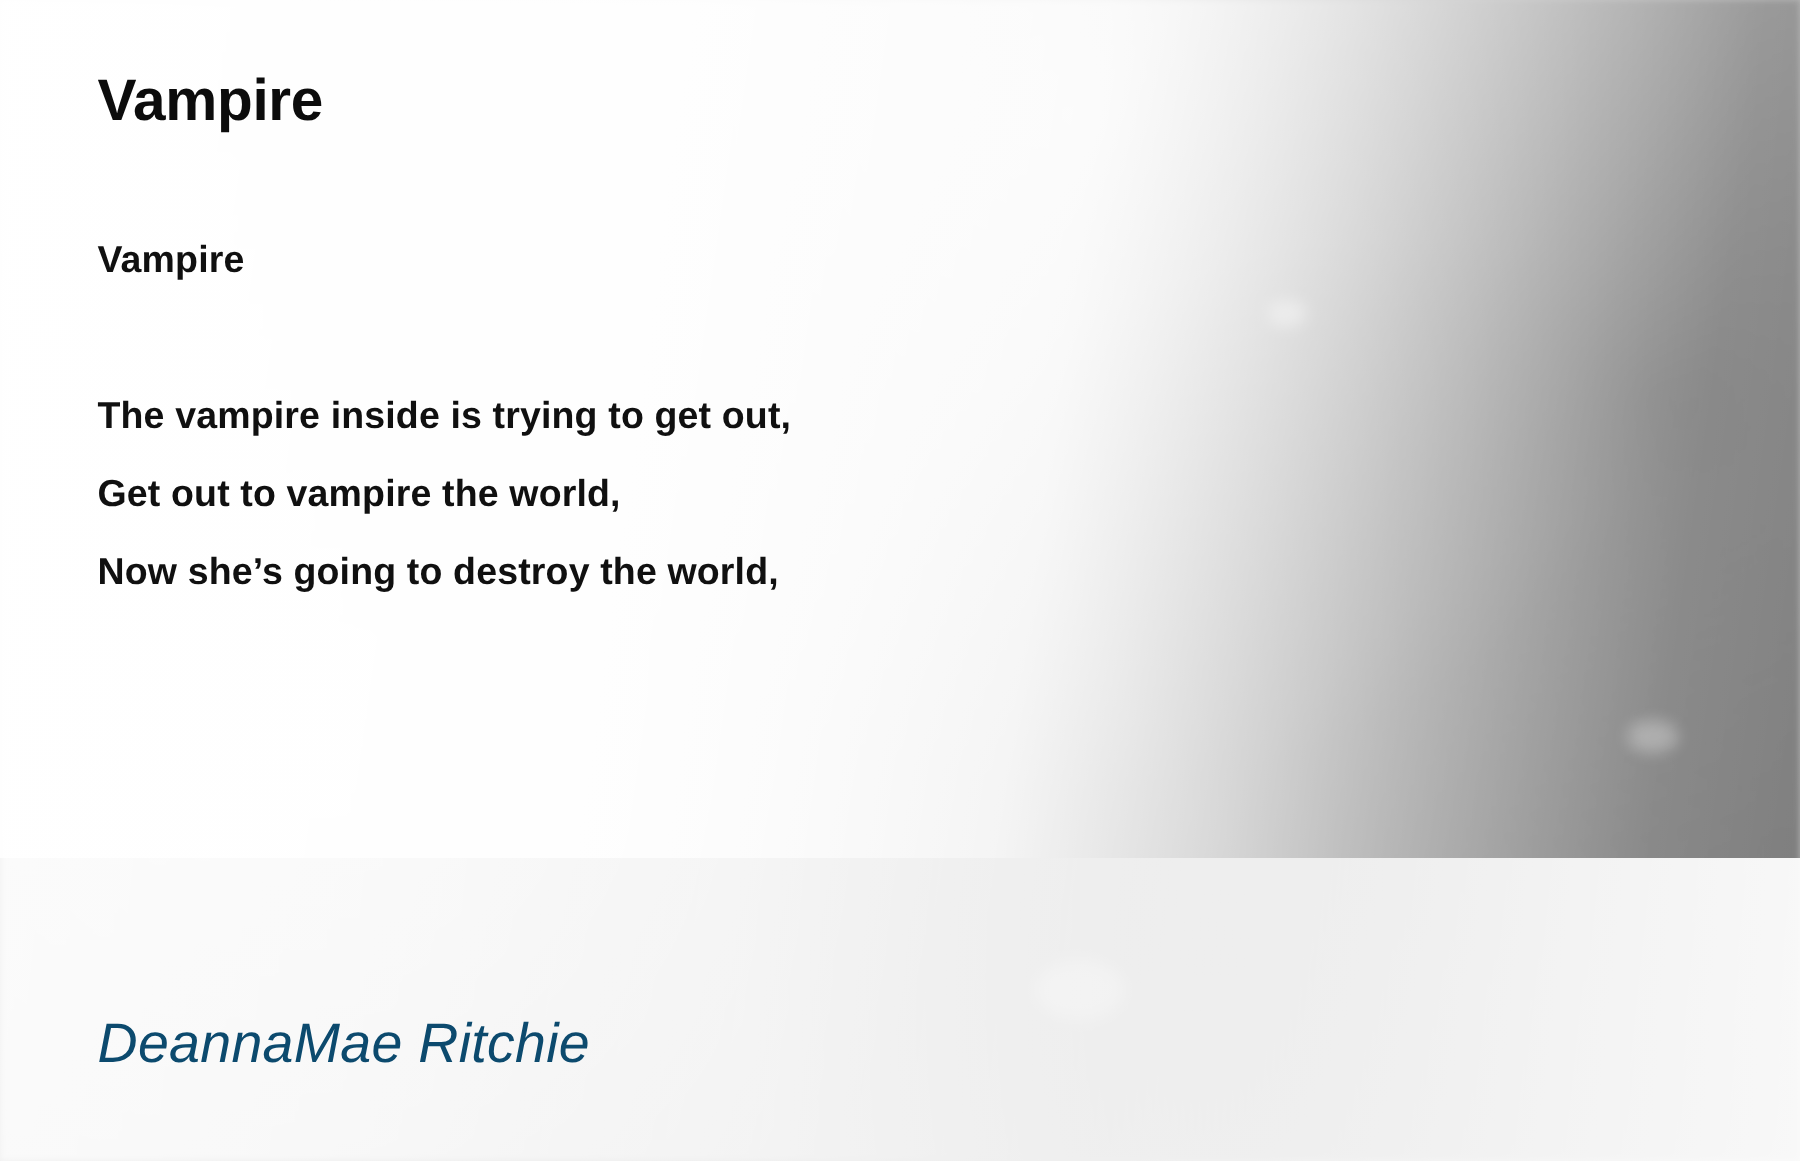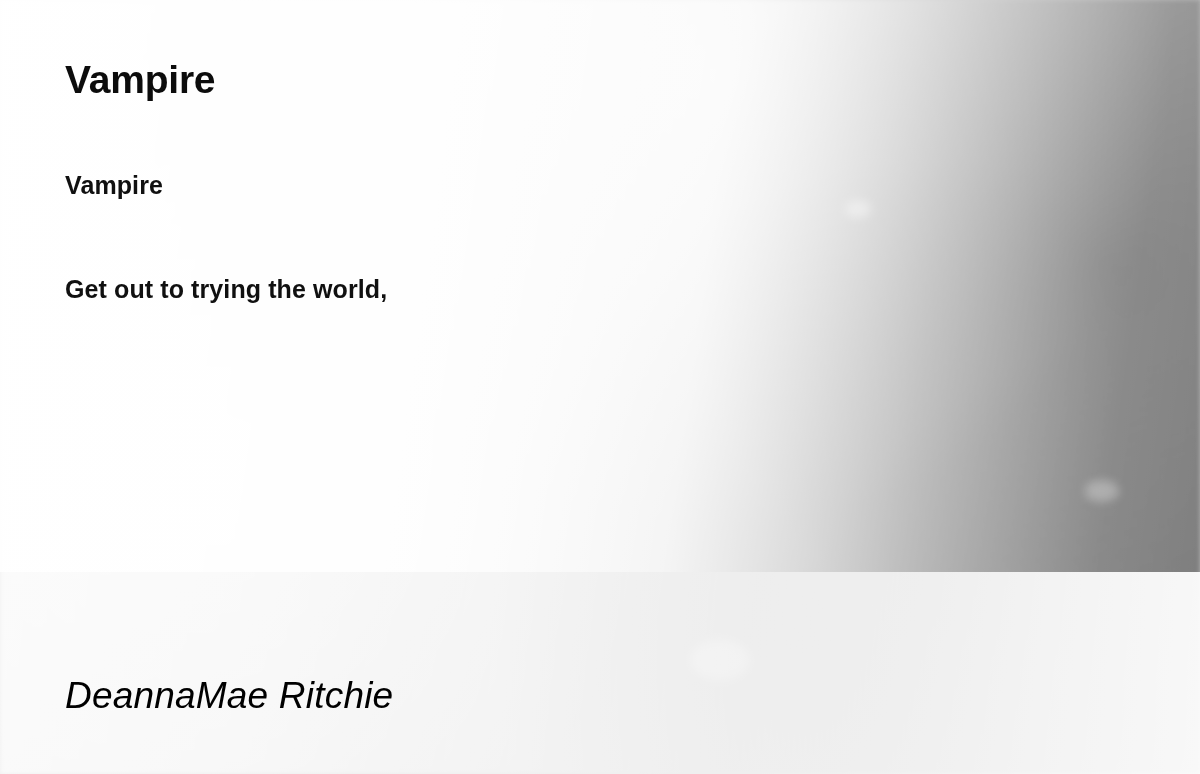--- a/index.html
+++ b/index.html
@@ -71,21 +71,20 @@
         rgba(255,255,255,0.95) 100%);
   }
 
   
   .poem-content {
     position: absolute;
     left: 65px;
     top: 46px;
     width: 900px;
     z-index: 3;
-    margin-top: 12px;
   }
   .poem-title {
     font-size: 39px;
     font-weight: bold;
     color: #0c0c0c;
     letter-spacing: -0.2px;
     line-height: 1.15;
     margin: 0 0 0 0;
   }
   .poem-body {
@@ -105,21 +104,21 @@
   }
 
   .author-name {
     position: absolute;
     left: 65px;
     top: 676px;
     z-index: 3;
     font-size: 37px;
     font-style: italic;
     font-weight: normal;
-    color: #000000;
+    color: #0c4a6e;
     letter-spacing: 0.2px;
     line-height: 1.1;
   }
 </style>
 </head>
 <body>
 
 <div class="poem-card">
 
   <div class="backdrop"></div>
@@ -130,19 +129,21 @@
 
   <div class="poem-panel"></div>
   <div class="author-panel"></div>
 
   <div class="poem-content">
     <h1 class="poem-title">Vampire</h1>
 
     <div class="poem-body">
       <div class="poem-line">Vampire</div>
       <div class="poem-line blank">&nbsp;</div>
-      <div class="poem-line">Get out to trying the world,</div>
+      <div class="poem-line">The vampire inside is trying to get out,</div>
+      <div class="poem-line">Get out to vampire the world,</div>
+      <div class="poem-line">Now she’s going to destroy the world,</div>
     </div>
   </div>
 
   <div class="author-name">DeannaMae Ritchie</div>
 
 </div>
 
 </body></html>

